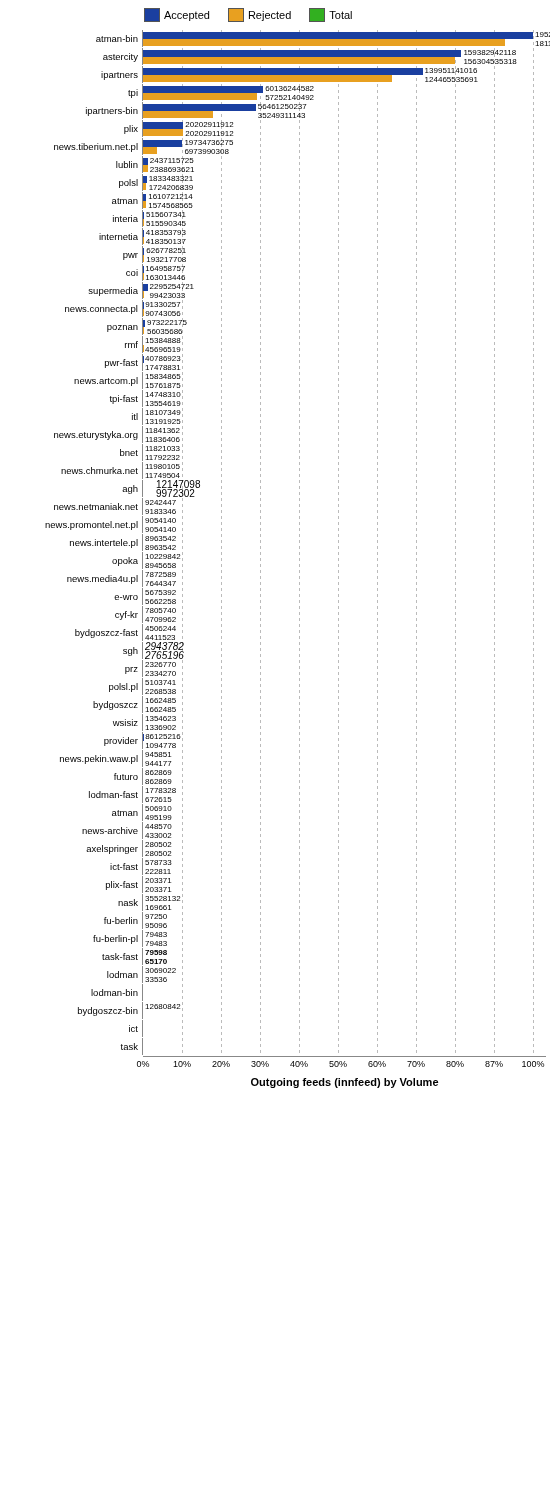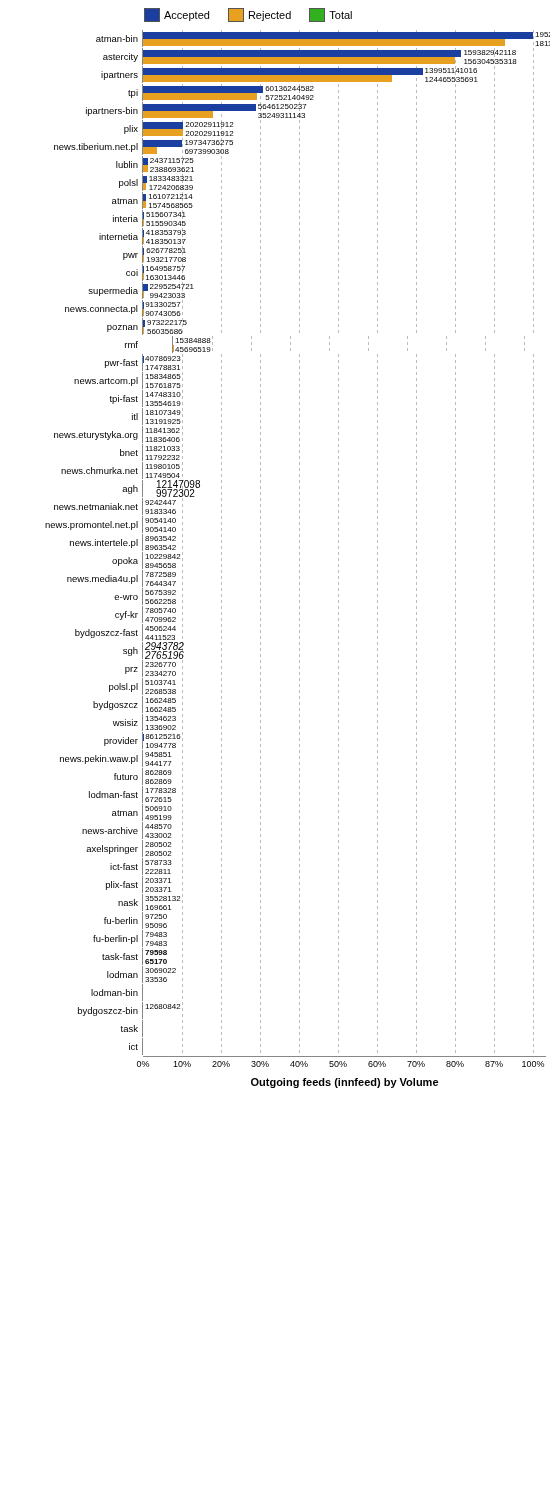--- a/index.html
+++ b/index.html
@@ -398,21 +398,21 @@
           <div style="position: absolute; left: 312px; top: 0px; bottom: 0px; width: 1px; background: repeating-linear-gradient(rgb(187, 187, 187) 0px, rgb(187, 187, 187) 3px, transparent 3px, transparent 6px);"></div>
           <div style="position: absolute; left: 351px; top: 0px; bottom: 0px; width: 1px; background: repeating-linear-gradient(rgb(187, 187, 187) 0px, rgb(187, 187, 187) 3px, transparent 3px, transparent 6px);"></div>
           <div style="position: absolute; left: 390px; top: 0px; bottom: 0px; width: 1px; background: repeating-linear-gradient(rgb(187, 187, 187) 0px, rgb(187, 187, 187) 3px, transparent 3px, transparent 6px);"></div>
           <div class="bar-accepted" style="left: 0px; width: 1.94427px; height: 7px; top: 2px; position: absolute;"></div>
           <div class="bar-rejected" style="left: 0px; width: 0.111946px; height: 7px; top: 9px; position: absolute;"></div>
           <div style="position: absolute; left: 3.94427px; top: 0px; font-size: 8px; line-height: 9px; color: rgb(0, 0, 0); white-space: nowrap;">973222175<br>56035686</div>
         </div>
       </div>
       <div class="row">
         <div class="row-label">rmf</div>
-        <div class="bar-area" style="width: 390px; position: relative; margin-left: 30px;">
+        <div class="bar-area" style="width: 390px; position: relative;">
           <div style="position: absolute; left: 39px; top: 0px; bottom: 0px; width: 1px; background: repeating-linear-gradient(rgb(187, 187, 187) 0px, rgb(187, 187, 187) 3px, transparent 3px, transparent 6px);"></div>
           <div style="position: absolute; left: 78px; top: 0px; bottom: 0px; width: 1px; background: repeating-linear-gradient(rgb(187, 187, 187) 0px, rgb(187, 187, 187) 3px, transparent 3px, transparent 6px);"></div>
           <div style="position: absolute; left: 117px; top: 0px; bottom: 0px; width: 1px; background: repeating-linear-gradient(rgb(187, 187, 187) 0px, rgb(187, 187, 187) 3px, transparent 3px, transparent 6px);"></div>
           <div style="position: absolute; left: 156px; top: 0px; bottom: 0px; width: 1px; background: repeating-linear-gradient(rgb(187, 187, 187) 0px, rgb(187, 187, 187) 3px, transparent 3px, transparent 6px);"></div>
           <div style="position: absolute; left: 195px; top: 0px; bottom: 0px; width: 1px; background: repeating-linear-gradient(rgb(187, 187, 187) 0px, rgb(187, 187, 187) 3px, transparent 3px, transparent 6px);"></div>
           <div style="position: absolute; left: 234px; top: 0px; bottom: 0px; width: 1px; background: repeating-linear-gradient(rgb(187, 187, 187) 0px, rgb(187, 187, 187) 3px, transparent 3px, transparent 6px);"></div>
           <div style="position: absolute; left: 273px; top: 0px; bottom: 0px; width: 1px; background: repeating-linear-gradient(rgb(187, 187, 187) 0px, rgb(187, 187, 187) 3px, transparent 3px, transparent 6px);"></div>
           <div style="position: absolute; left: 312px; top: 0px; bottom: 0px; width: 1px; background: repeating-linear-gradient(rgb(187, 187, 187) 0px, rgb(187, 187, 187) 3px, transparent 3px, transparent 6px);"></div>
           <div style="position: absolute; left: 351px; top: 0px; bottom: 0px; width: 1px; background: repeating-linear-gradient(rgb(187, 187, 187) 0px, rgb(187, 187, 187) 3px, transparent 3px, transparent 6px);"></div>
           <div style="position: absolute; left: 390px; top: 0px; bottom: 0px; width: 1px; background: repeating-linear-gradient(rgb(187, 187, 187) 0px, rgb(187, 187, 187) 3px, transparent 3px, transparent 6px);"></div>
@@ -1077,36 +1077,36 @@
           <div style="position: absolute; left: 234px; top: 0px; bottom: 0px; width: 1px; background: repeating-linear-gradient(rgb(187, 187, 187) 0px, rgb(187, 187, 187) 3px, transparent 3px, transparent 6px);"></div>
           <div style="position: absolute; left: 273px; top: 0px; bottom: 0px; width: 1px; background: repeating-linear-gradient(rgb(187, 187, 187) 0px, rgb(187, 187, 187) 3px, transparent 3px, transparent 6px);"></div>
           <div style="position: absolute; left: 312px; top: 0px; bottom: 0px; width: 1px; background: repeating-linear-gradient(rgb(187, 187, 187) 0px, rgb(187, 187, 187) 3px, transparent 3px, transparent 6px);"></div>
           <div style="position: absolute; left: 351px; top: 0px; bottom: 0px; width: 1px; background: repeating-linear-gradient(rgb(187, 187, 187) 0px, rgb(187, 187, 187) 3px, transparent 3px, transparent 6px);"></div>
           <div style="position: absolute; left: 390px; top: 0px; bottom: 0px; width: 1px; background: repeating-linear-gradient(rgb(187, 187, 187) 0px, rgb(187, 187, 187) 3px, transparent 3px, transparent 6px);"></div>
           <div class="bar-accepted" style="left: 0px; width: 0.0292969px; height: 7px; top: 2px; position: absolute;"></div>
           <div style="position: absolute; left: 2.0293px; top: 0px; font-size: 8px; line-height: 9px; color: rgb(0, 0, 0); white-space: nowrap;">12680842</div>
         </div>
       </div>
       <div class="row">
+        <div class="row-label">ict</div>
+        <div class="bar-area" style="width: 390px; position: relative;">
+          <div style="position: absolute; left: 39px; top: 0px; bottom: 0px; width: 1px; background: repeating-linear-gradient(rgb(187, 187, 187) 0px, rgb(187, 187, 187) 3px, transparent 3px, transparent 6px);"></div>
+          <div style="position: absolute; left: 78px; top: 0px; bottom: 0px; width: 1px; background: repeating-linear-gradient(rgb(187, 187, 187) 0px, rgb(187, 187, 187) 3px, transparent 3px, transparent 6px);"></div>
+          <div style="position: absolute; left: 117px; top: 0px; bottom: 0px; width: 1px; background: repeating-linear-gradient(rgb(187, 187, 187) 0px, rgb(187, 187, 187) 3px, transparent 3px, transparent 6px);"></div>
+          <div style="position: absolute; left: 156px; top: 0px; bottom: 0px; width: 1px; background: repeating-linear-gradient(rgb(187, 187, 187) 0px, rgb(187, 187, 187) 3px, transparent 3px, transparent 6px);"></div>
+          <div style="position: absolute; left: 195px; top: 0px; bottom: 0px; width: 1px; background: repeating-linear-gradient(rgb(187, 187, 187) 0px, rgb(187, 187, 187) 3px, transparent 3px, transparent 6px);"></div>
+          <div style="position: absolute; left: 234px; top: 0px; bottom: 0px; width: 1px; background: repeating-linear-gradient(rgb(187, 187, 187) 0px, rgb(187, 187, 187) 3px, transparent 3px, transparent 6px);"></div>
+          <div style="position: absolute; left: 273px; top: 0px; bottom: 0px; width: 1px; background: repeating-linear-gradient(rgb(187, 187, 187) 0px, rgb(187, 187, 187) 3px, transparent 3px, transparent 6px);"></div>
+          <div style="position: absolute; left: 312px; top: 0px; bottom: 0px; width: 1px; background: repeating-linear-gradient(rgb(187, 187, 187) 0px, rgb(187, 187, 187) 3px, transparent 3px, transparent 6px);"></div>
+          <div style="position: absolute; left: 351px; top: 0px; bottom: 0px; width: 1px; background: repeating-linear-gradient(rgb(187, 187, 187) 0px, rgb(187, 187, 187) 3px, transparent 3px, transparent 6px);"></div>
+          <div style="position: absolute; left: 390px; top: 0px; bottom: 0px; width: 1px; background: repeating-linear-gradient(rgb(187, 187, 187) 0px, rgb(187, 187, 187) 3px, transparent 3px, transparent 6px);"></div>
+        </div>
+      </div>
+      <div class="row">
         <div class="row-label">task</div>
-        <div class="bar-area" style="width: 390px; position: relative;">
-          <div style="position: absolute; left: 39px; top: 0px; bottom: 0px; width: 1px; background: repeating-linear-gradient(rgb(187, 187, 187) 0px, rgb(187, 187, 187) 3px, transparent 3px, transparent 6px);"></div>
-          <div style="position: absolute; left: 78px; top: 0px; bottom: 0px; width: 1px; background: repeating-linear-gradient(rgb(187, 187, 187) 0px, rgb(187, 187, 187) 3px, transparent 3px, transparent 6px);"></div>
-          <div style="position: absolute; left: 117px; top: 0px; bottom: 0px; width: 1px; background: repeating-linear-gradient(rgb(187, 187, 187) 0px, rgb(187, 187, 187) 3px, transparent 3px, transparent 6px);"></div>
-          <div style="position: absolute; left: 156px; top: 0px; bottom: 0px; width: 1px; background: repeating-linear-gradient(rgb(187, 187, 187) 0px, rgb(187, 187, 187) 3px, transparent 3px, transparent 6px);"></div>
-          <div style="position: absolute; left: 195px; top: 0px; bottom: 0px; width: 1px; background: repeating-linear-gradient(rgb(187, 187, 187) 0px, rgb(187, 187, 187) 3px, transparent 3px, transparent 6px);"></div>
-          <div style="position: absolute; left: 234px; top: 0px; bottom: 0px; width: 1px; background: repeating-linear-gradient(rgb(187, 187, 187) 0px, rgb(187, 187, 187) 3px, transparent 3px, transparent 6px);"></div>
-          <div style="position: absolute; left: 273px; top: 0px; bottom: 0px; width: 1px; background: repeating-linear-gradient(rgb(187, 187, 187) 0px, rgb(187, 187, 187) 3px, transparent 3px, transparent 6px);"></div>
-          <div style="position: absolute; left: 312px; top: 0px; bottom: 0px; width: 1px; background: repeating-linear-gradient(rgb(187, 187, 187) 0px, rgb(187, 187, 187) 3px, transparent 3px, transparent 6px);"></div>
-          <div style="position: absolute; left: 351px; top: 0px; bottom: 0px; width: 1px; background: repeating-linear-gradient(rgb(187, 187, 187) 0px, rgb(187, 187, 187) 3px, transparent 3px, transparent 6px);"></div>
-          <div style="position: absolute; left: 390px; top: 0px; bottom: 0px; width: 1px; background: repeating-linear-gradient(rgb(187, 187, 187) 0px, rgb(187, 187, 187) 3px, transparent 3px, transparent 6px);"></div>
-        </div>
-      </div>
-      <div class="row">
-        <div class="row-label">ict</div>
         <div class="bar-area" style="width: 390px; position: relative;">
           <div style="position: absolute; left: 39px; top: 0px; bottom: 0px; width: 1px; background: repeating-linear-gradient(rgb(187, 187, 187) 0px, rgb(187, 187, 187) 3px, transparent 3px, transparent 6px);"></div>
           <div style="position: absolute; left: 78px; top: 0px; bottom: 0px; width: 1px; background: repeating-linear-gradient(rgb(187, 187, 187) 0px, rgb(187, 187, 187) 3px, transparent 3px, transparent 6px);"></div>
           <div style="position: absolute; left: 117px; top: 0px; bottom: 0px; width: 1px; background: repeating-linear-gradient(rgb(187, 187, 187) 0px, rgb(187, 187, 187) 3px, transparent 3px, transparent 6px);"></div>
           <div style="position: absolute; left: 156px; top: 0px; bottom: 0px; width: 1px; background: repeating-linear-gradient(rgb(187, 187, 187) 0px, rgb(187, 187, 187) 3px, transparent 3px, transparent 6px);"></div>
           <div style="position: absolute; left: 195px; top: 0px; bottom: 0px; width: 1px; background: repeating-linear-gradient(rgb(187, 187, 187) 0px, rgb(187, 187, 187) 3px, transparent 3px, transparent 6px);"></div>
           <div style="position: absolute; left: 234px; top: 0px; bottom: 0px; width: 1px; background: repeating-linear-gradient(rgb(187, 187, 187) 0px, rgb(187, 187, 187) 3px, transparent 3px, transparent 6px);"></div>
           <div style="position: absolute; left: 273px; top: 0px; bottom: 0px; width: 1px; background: repeating-linear-gradient(rgb(187, 187, 187) 0px, rgb(187, 187, 187) 3px, transparent 3px, transparent 6px);"></div>
           <div style="position: absolute; left: 312px; top: 0px; bottom: 0px; width: 1px; background: repeating-linear-gradient(rgb(187, 187, 187) 0px, rgb(187, 187, 187) 3px, transparent 3px, transparent 6px);"></div>
           <div style="position: absolute; left: 351px; top: 0px; bottom: 0px; width: 1px; background: repeating-linear-gradient(rgb(187, 187, 187) 0px, rgb(187, 187, 187) 3px, transparent 3px, transparent 6px);"></div>

